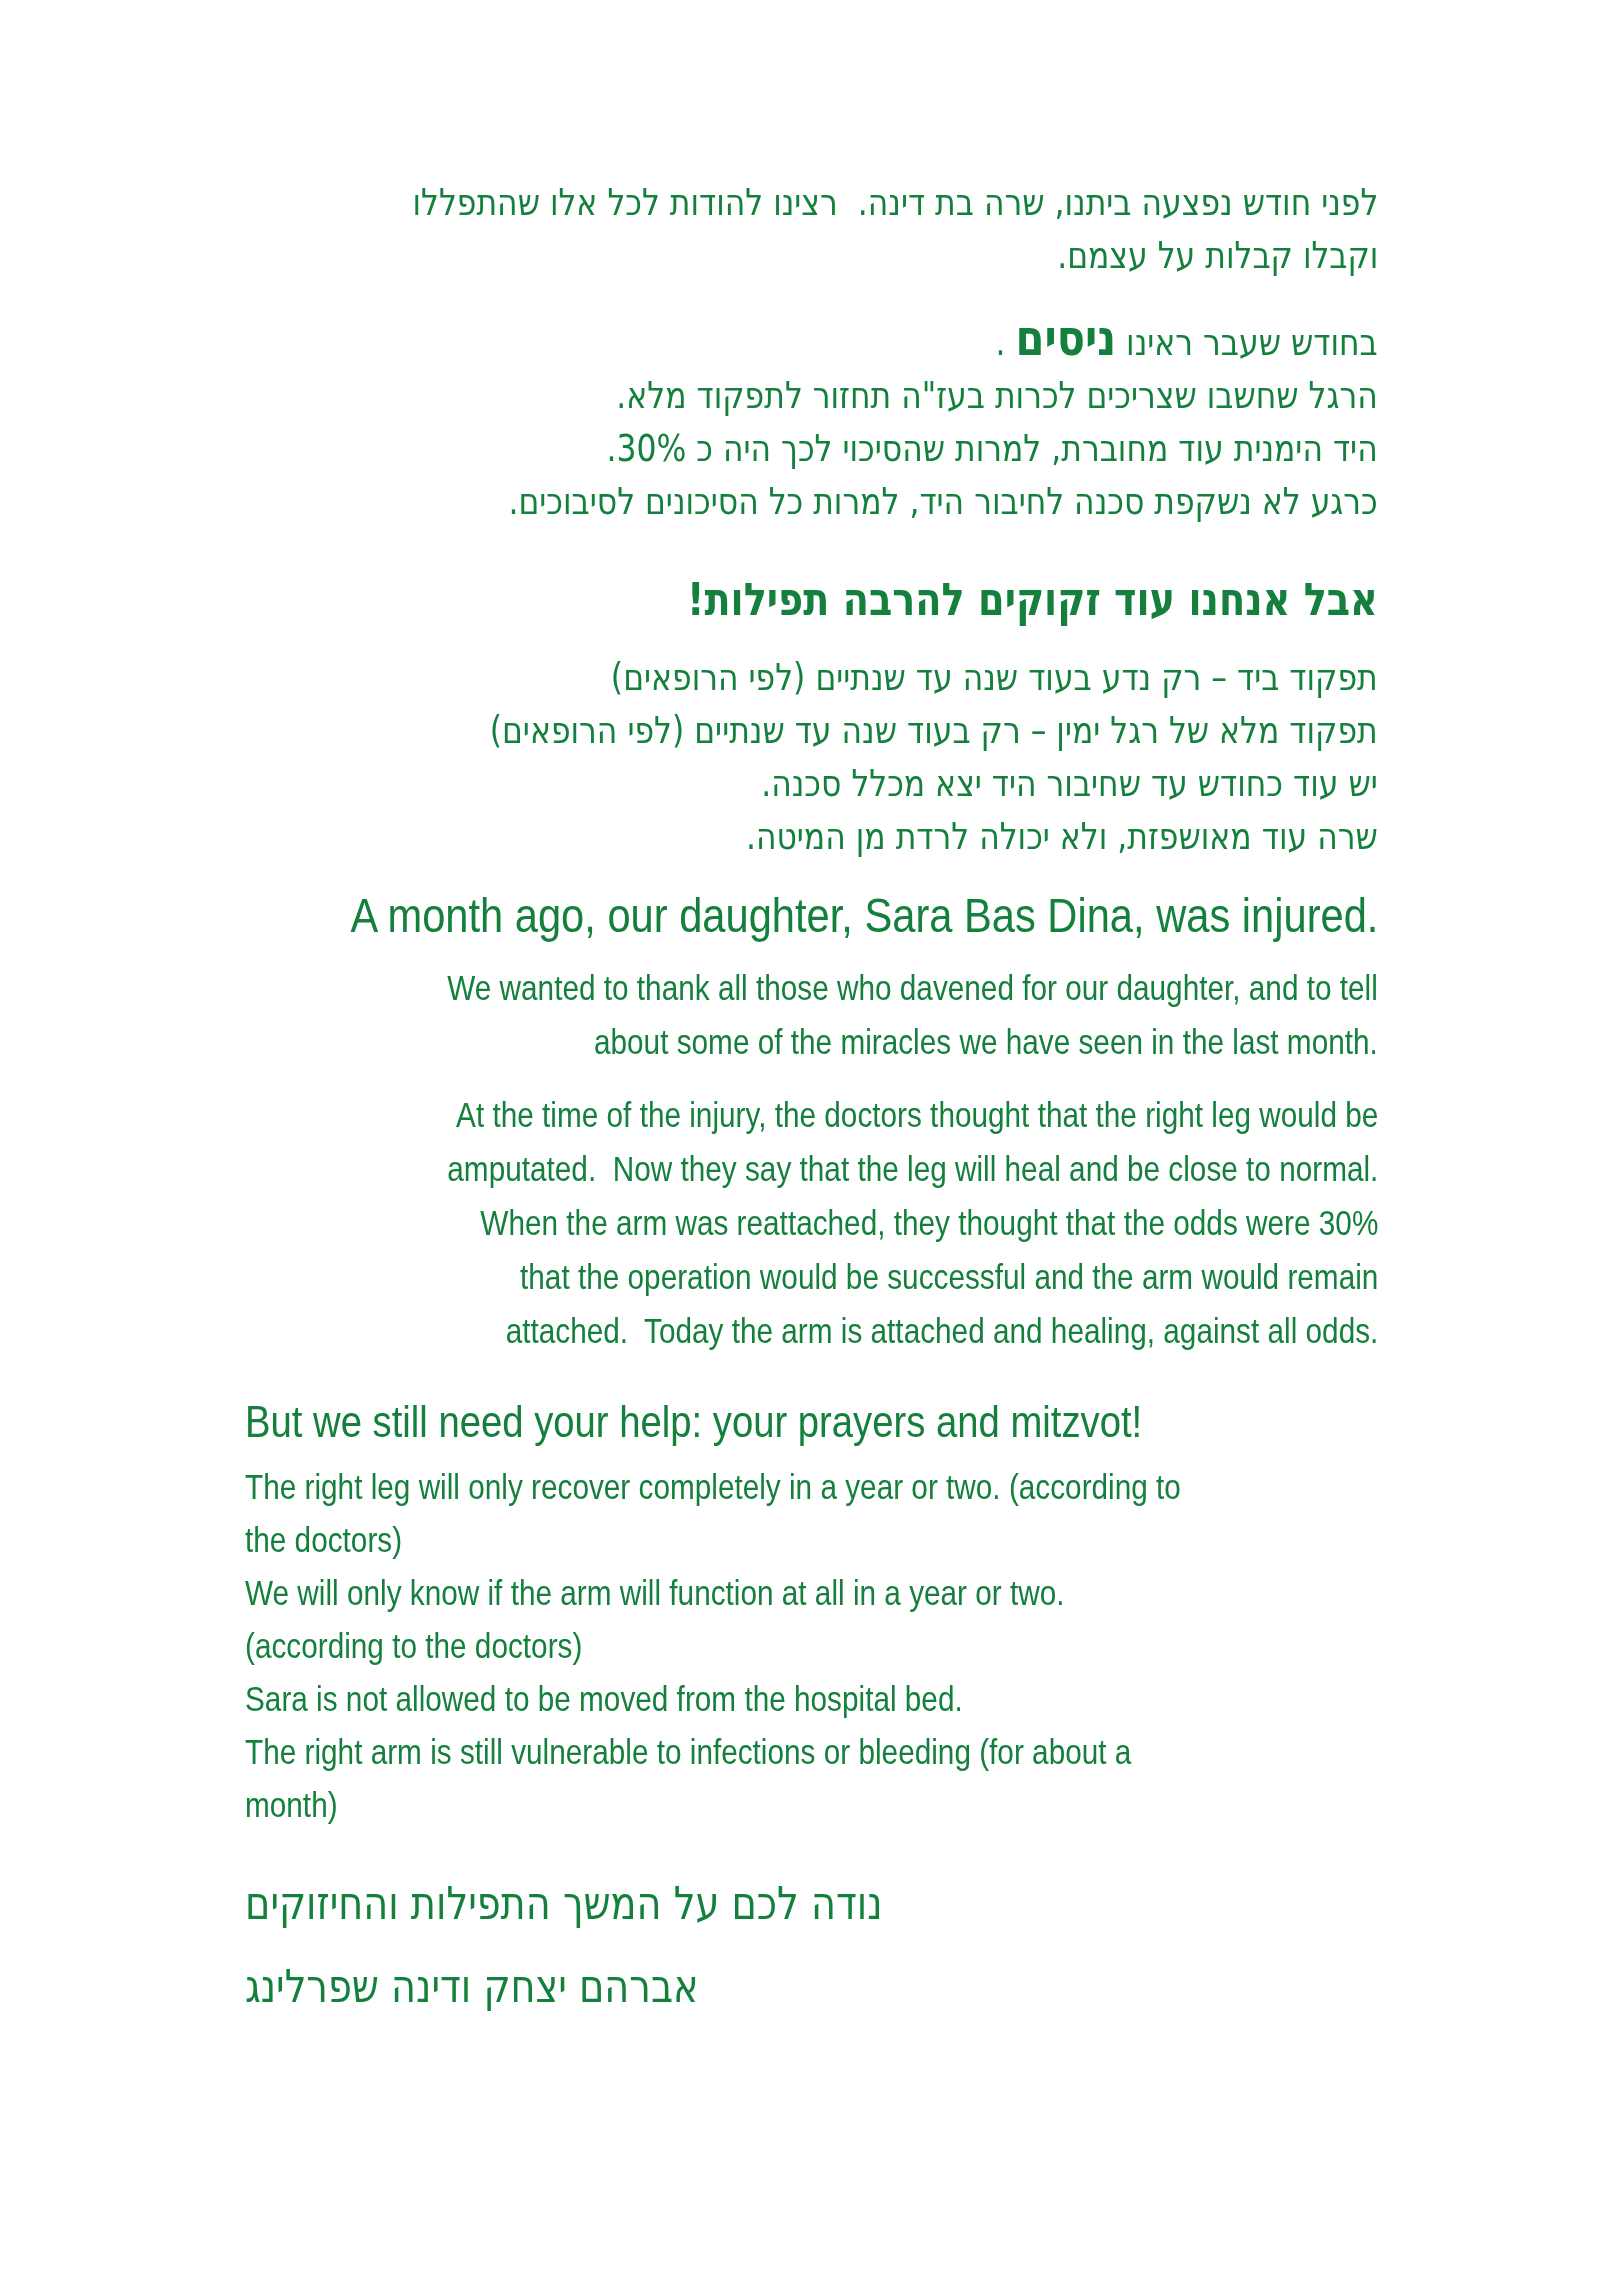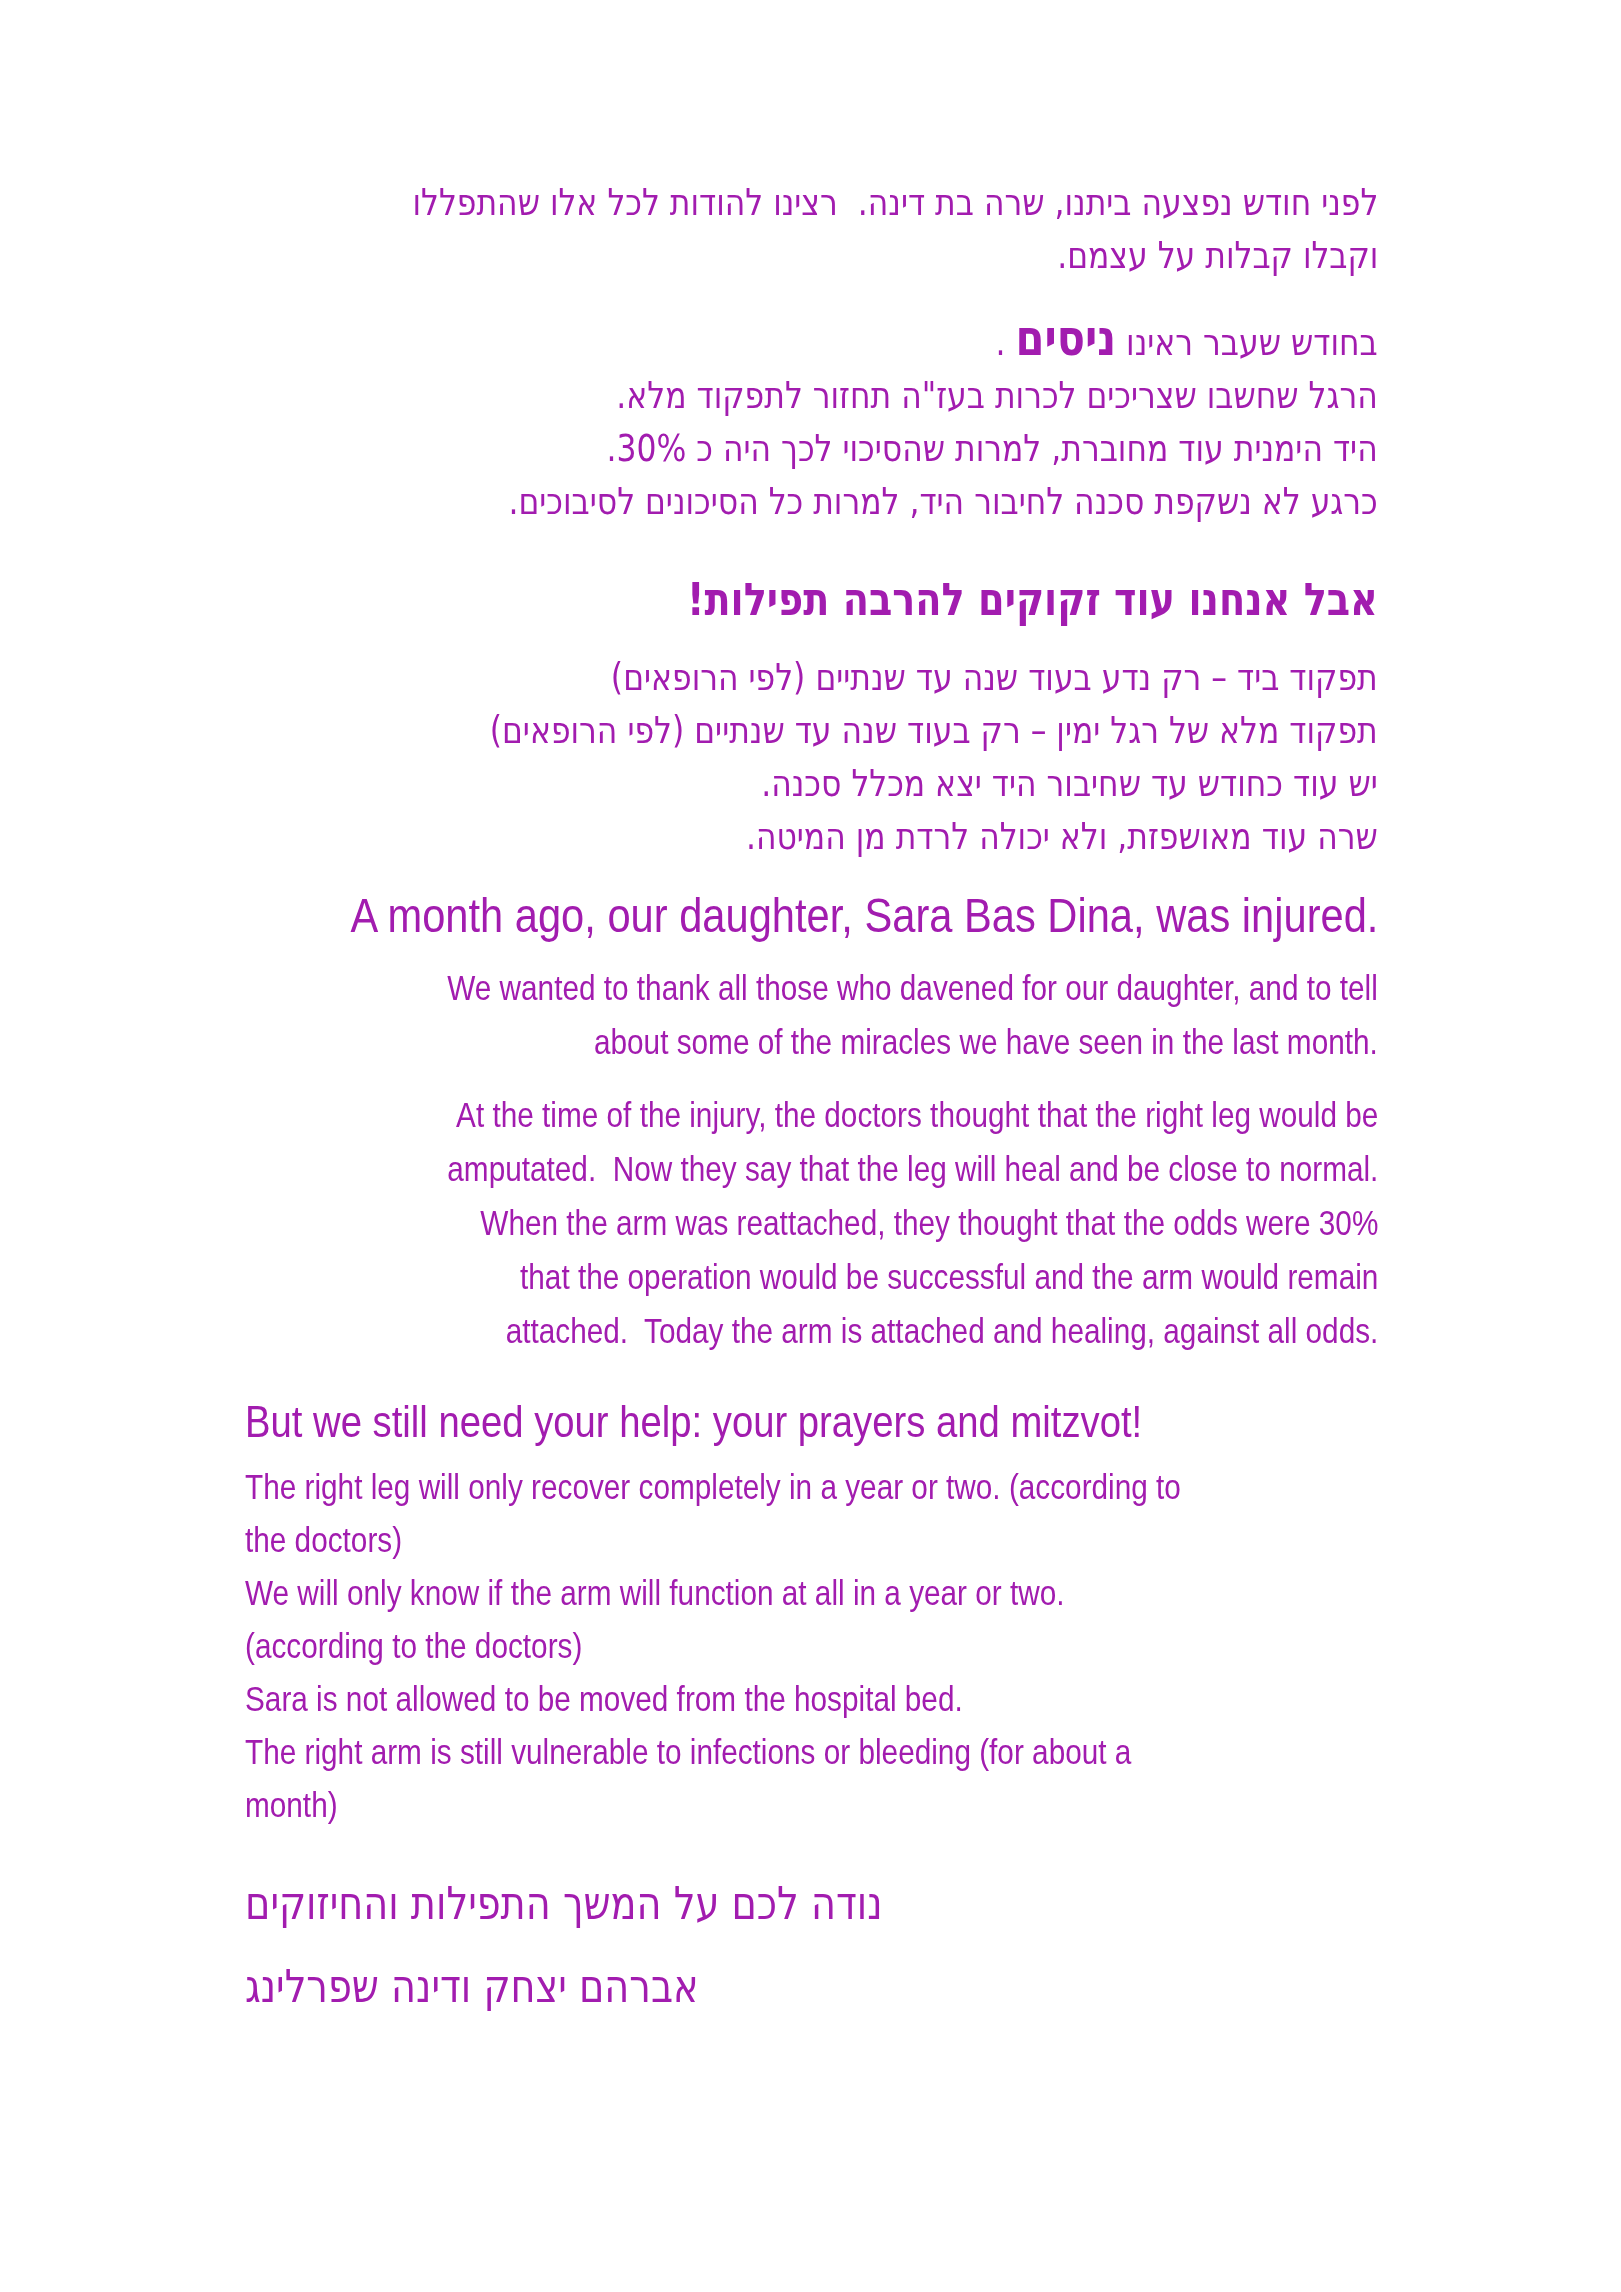--- a/index.html
+++ b/index.html
@@ -1,21 +1,21 @@
 <!DOCTYPE html>
 <html lang="en"><head>
 <meta charset="utf-8">
 <style>
   html,body{margin:0;padding:0;background:#ffffff;}
   .page{
     position:relative;
     width:1621px;
     height:2293px;
     background:#ffffff;
-    color:#a21caf;
+    color:#15803d;
     overflow:hidden;
   }
   .blk{position:absolute;}
   .ln{white-space:pre;}
   .heb{font-family:"DejaVu Sans",sans-serif;}
   .eng{font-family:"Liberation Sans","DejaVu Sans",sans-serif;}
   .condense-r{transform:scaleX(0.85);transform-origin:100% 0;}
   .condense-l{transform:scaleX(0.85);transform-origin:0 0;}
   .align-r{text-align:right;}
   .align-l{text-align:left;}

